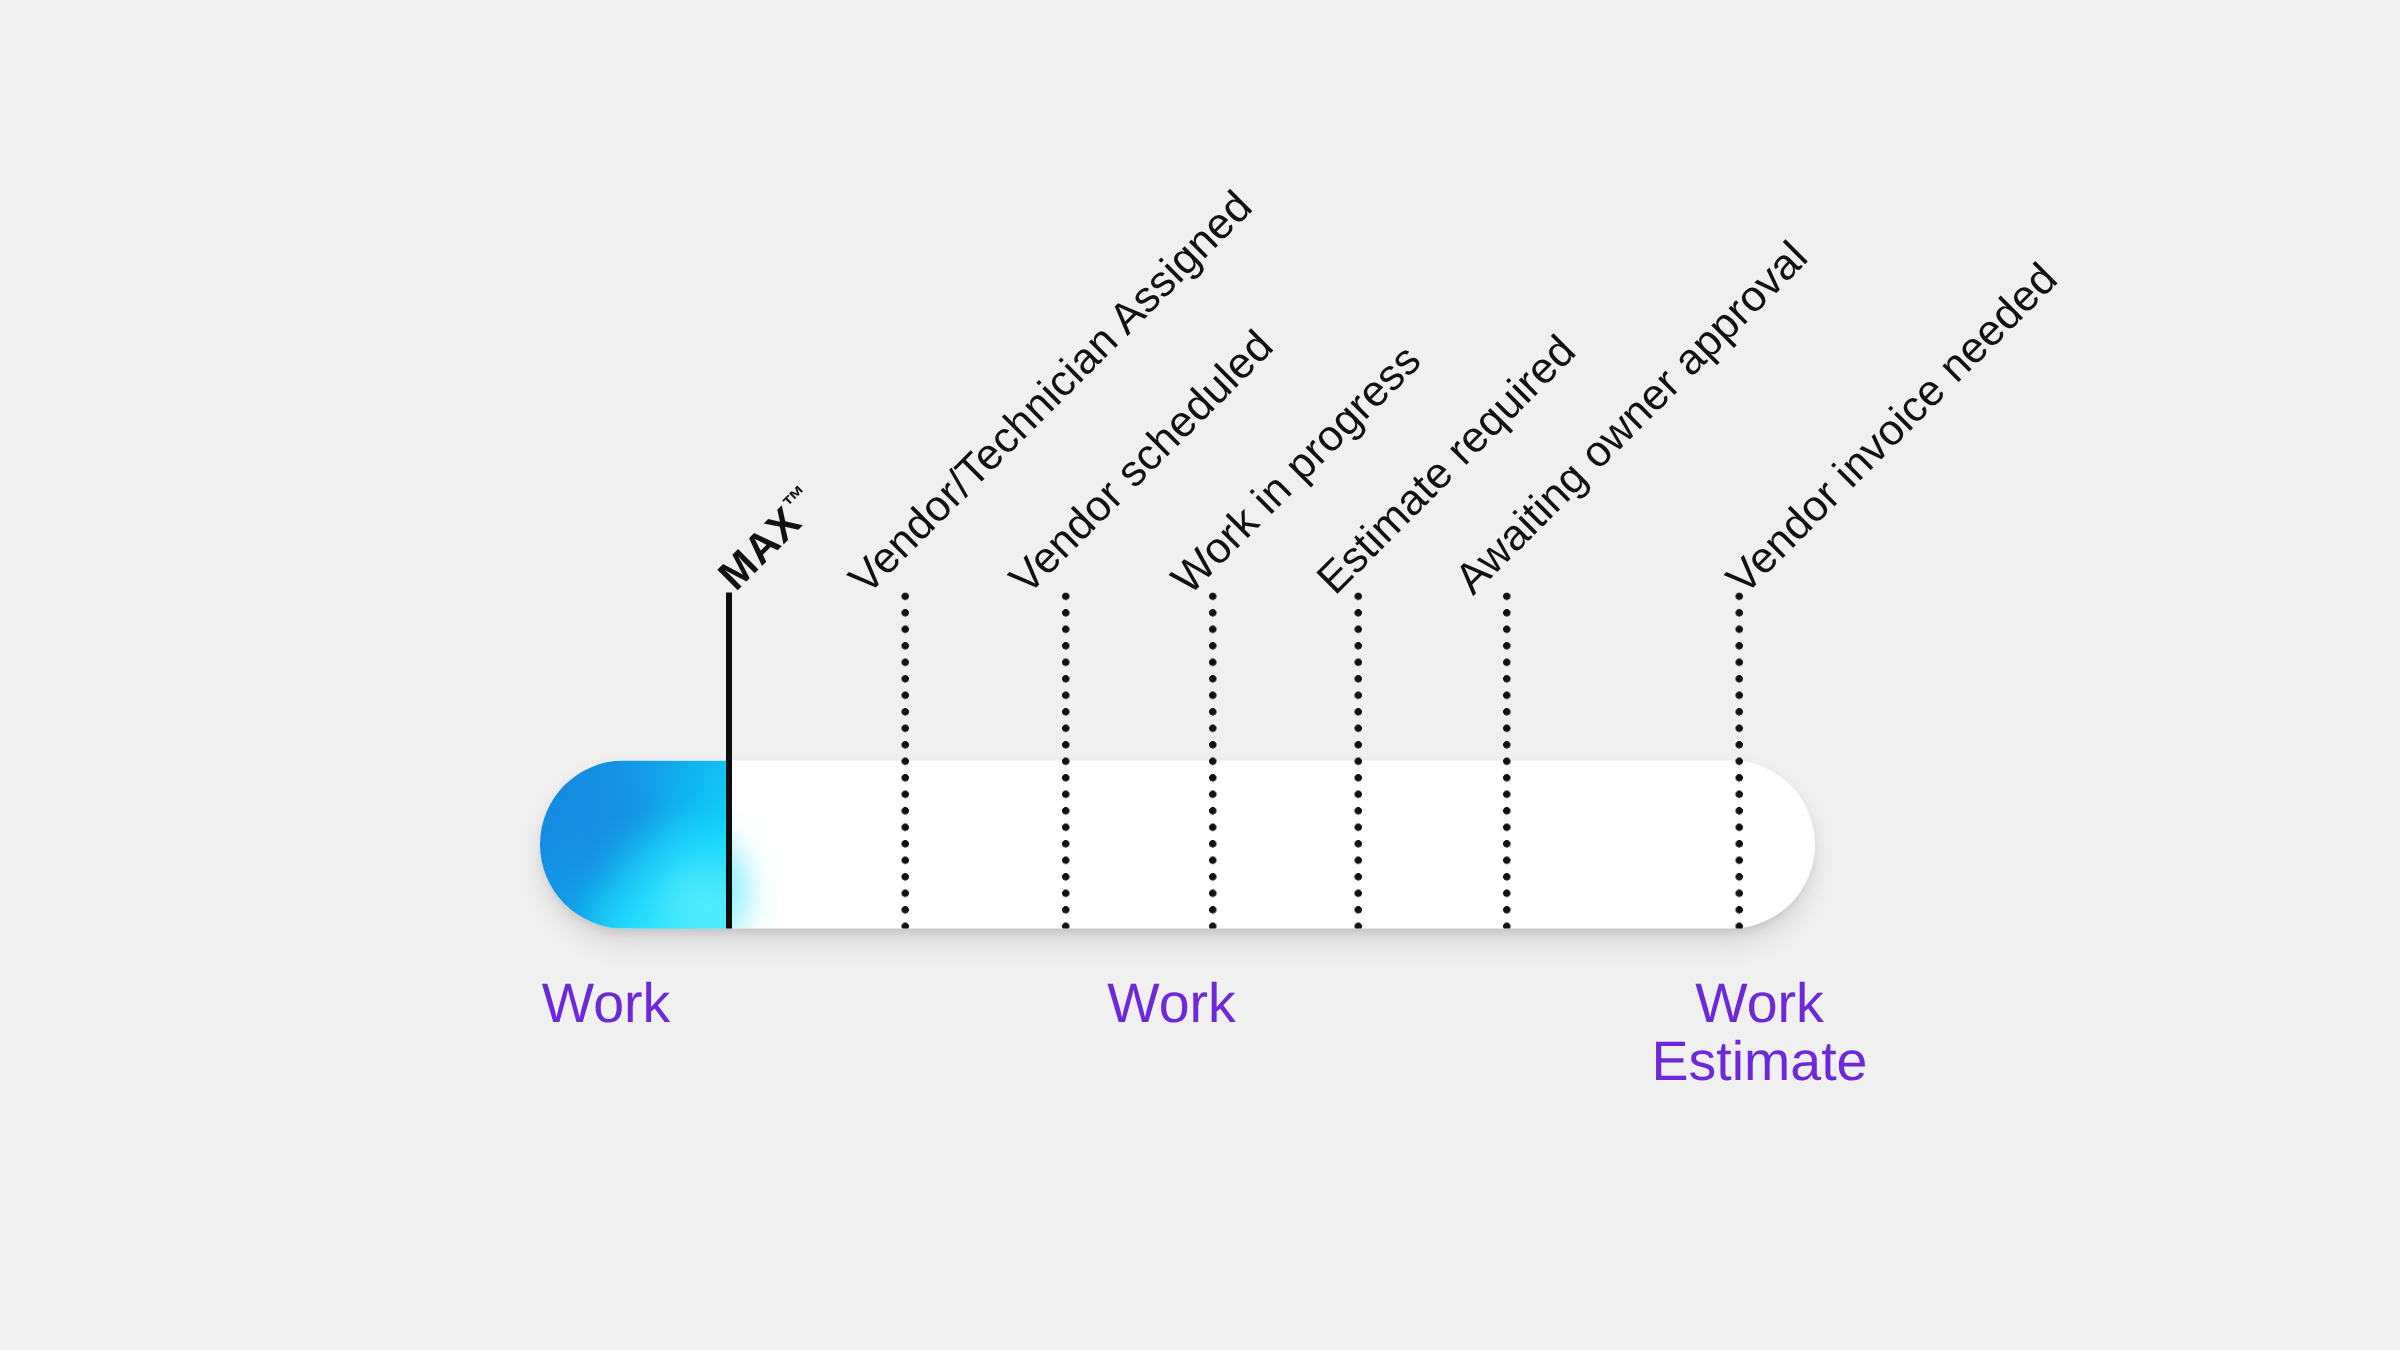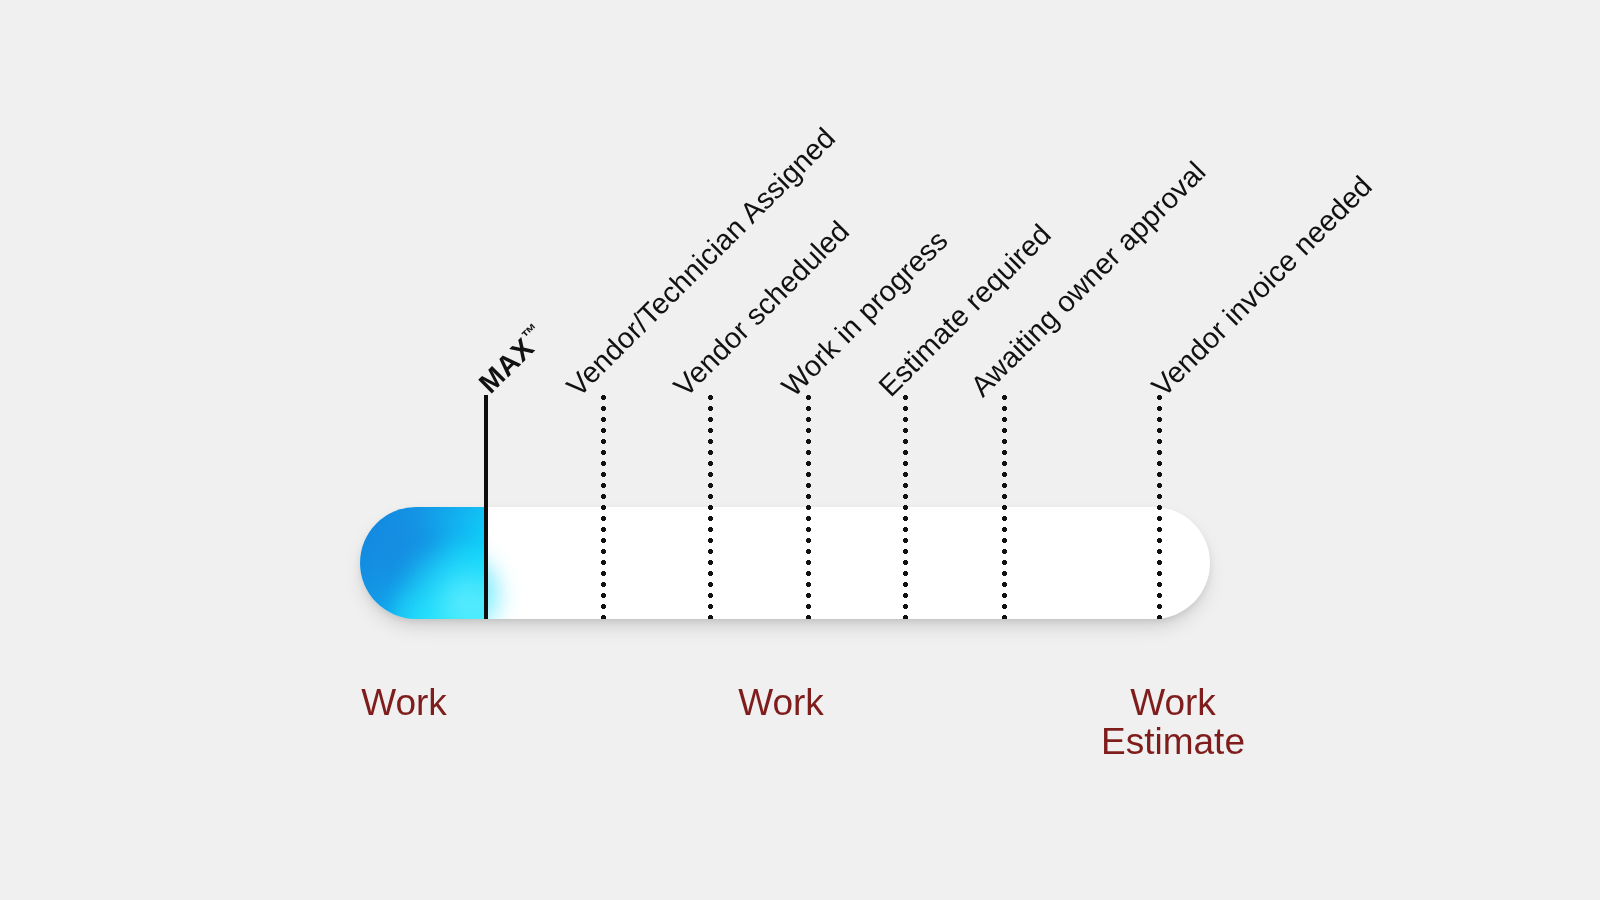--- a/index.html
+++ b/index.html
@@ -110,28 +110,28 @@
   }
   .milestone-label .tm {
     font-size: 0.62em;
     vertical-align: 0.55em;
     letter-spacing: 0;
   }
 
   
   .stage-caption {
     position: absolute;
-    top: 684px;
+    top: 650px;
     width: 420px;
     margin-left: -210px;
     text-align: center;
     font-size: 37px;
     font-weight: 300;
     line-height: 1.05;
-    color: #7f1d1d;
+    color: #6d28d9;
     font-family: "Liberation Sans", sans-serif;
   }
   .stage-caption .cap-line { display: block; }
 </style>
 </head>
 <body>
 
 <div id="stage">
 
   <div id="pill-wrap">

